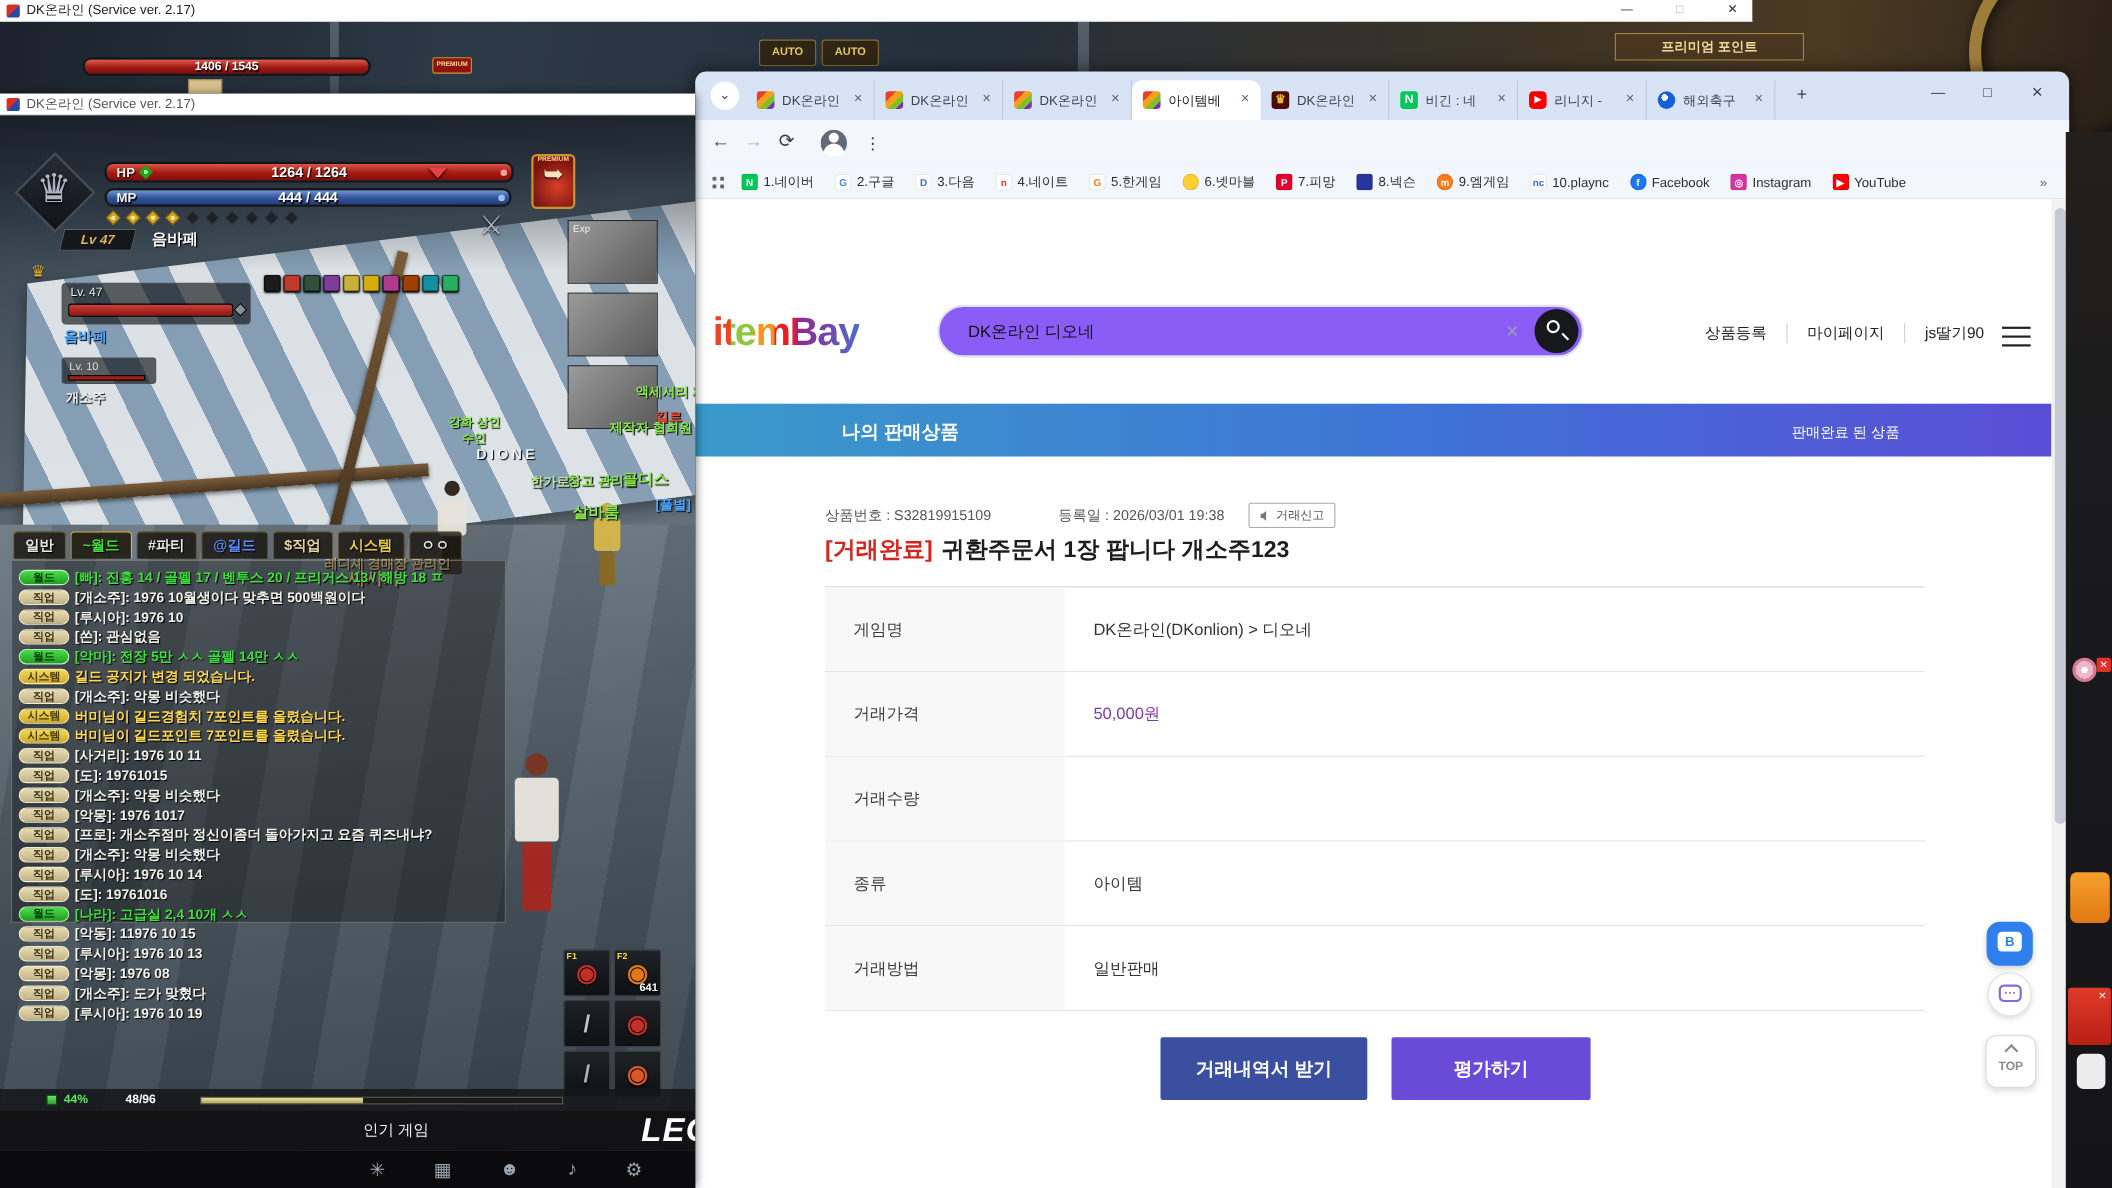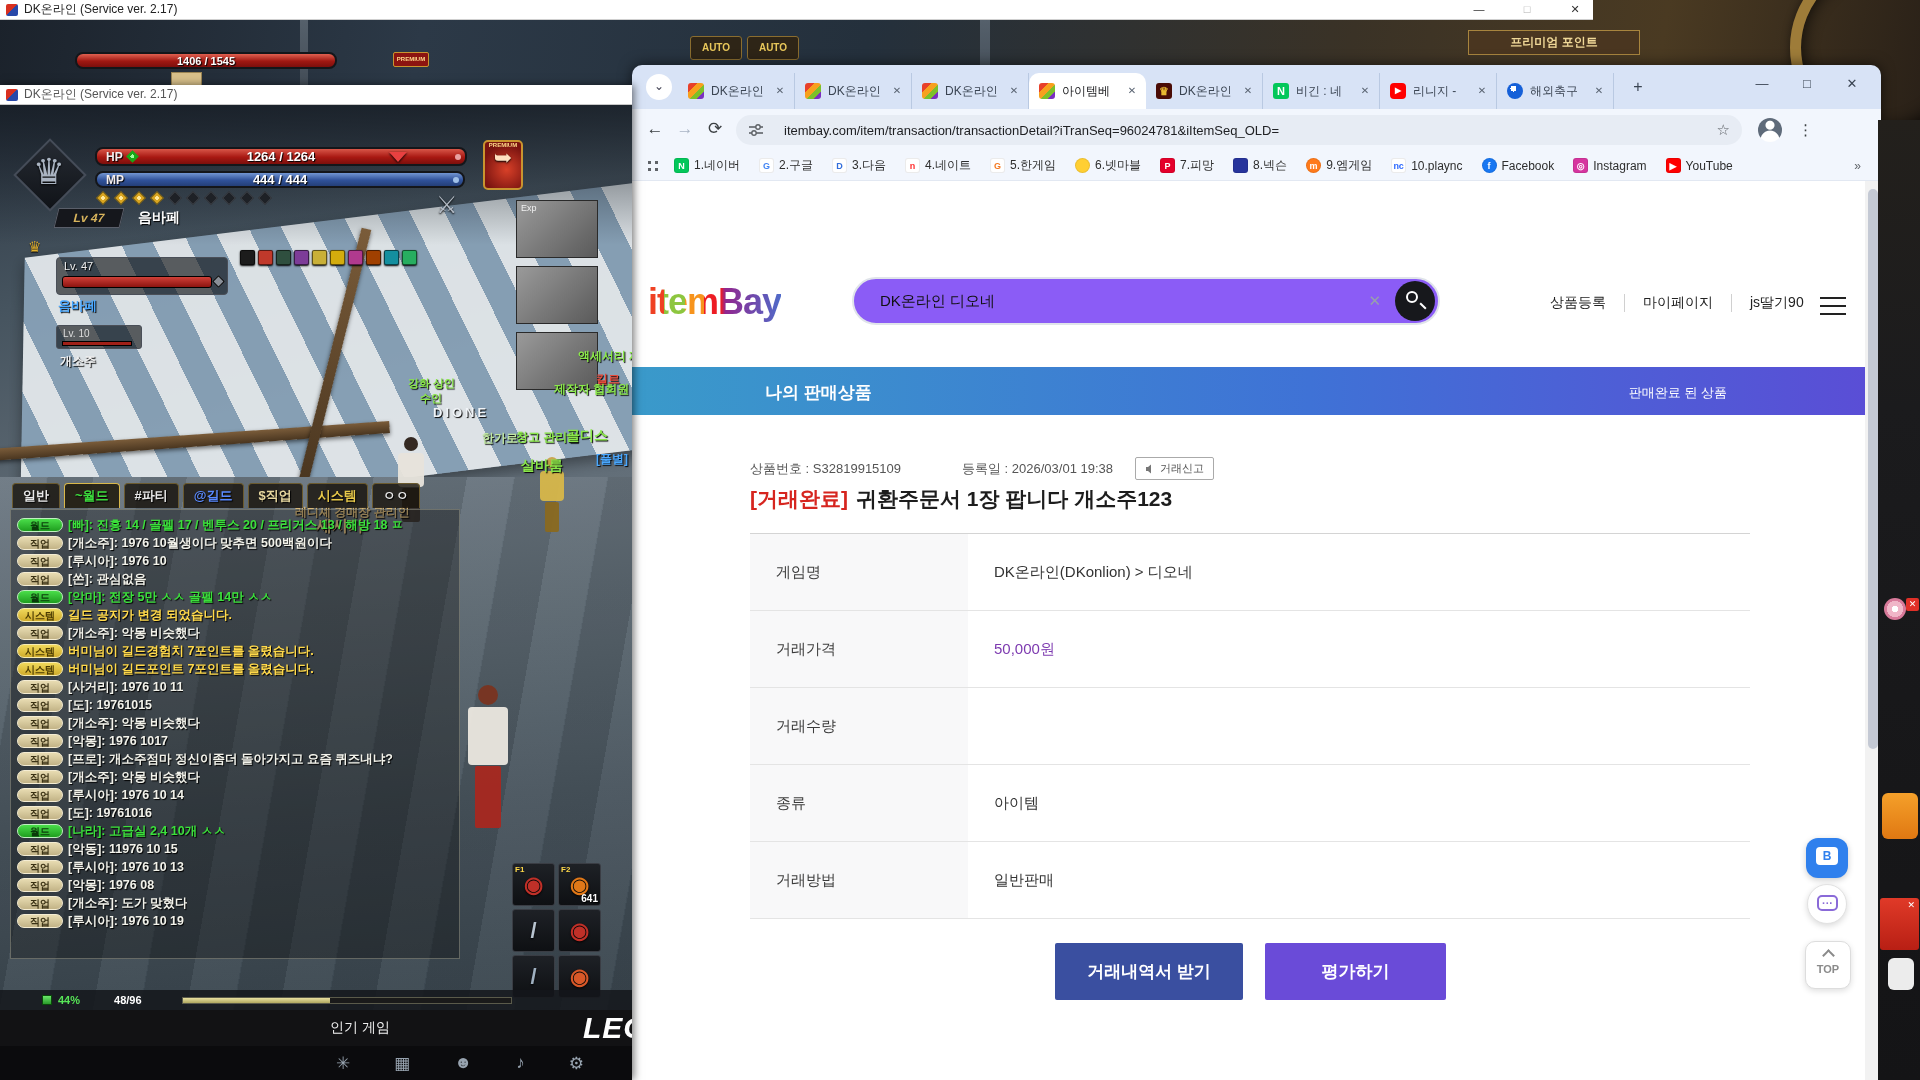--- a/index.html
+++ b/index.html
@@ -97,21 +97,21 @@
   .npc.tan{color:#d8b878;font-size:12px;}
   .npc.tanbig{color:#e0c080;font-size:16px;}
 
   .ctabs{position:absolute;left:12px;top:378px;display:flex;gap:4px;}
   .ctab{height:25px;padding:0 10px;background:#16120acc;border:1px solid #6b5a2e;border-bottom:none;border-radius:4px 4px 0 0;
     font-size:13px;font-weight:700;line-height:23px;color:#e8e8e8;text-shadow:1px 1px 1px #000;}
   .ctab.world{color:#3ddc3d;border-color:#d9b84a;background:#1f1a0ce0;}
   .ctab.guild{color:#5a8aff;}
   .ctab.job{color:#e8d9a0;}
   .ctab.sys{color:#e8c94a;}
-  .cbox{position:absolute;left:10px;top:404px;width:450px;height:450px;background:#080a08520;background:rgba(8,10,8,.34);
+  .cbox{position:absolute;left:10px;top:404px;width:450px;height:330px;background:#080a08520;background:rgba(8,10,8,.34);
     border:1px solid rgba(150,150,135,.55);padding:6px 4px;}
   .cline{display:flex;align-items:flex-start;line-height:18px;white-space:nowrap;overflow:hidden;}
   .cline.wrap{white-space:normal;}
   .cbadge{flex:none;min-width:46px;height:14px;margin:2px 5px 0 2px;border-radius:8px;font-size:10px;font-weight:700;
     text-align:center;line-height:13px;border:1px solid #00000066;}
   .cbadge.world{background:linear-gradient(#4ade4a,#1f9e1f);color:#0a3a0a;border-color:#bff0bf;}
   .cbadge.job{background:linear-gradient(#e8dcb2,#c2b386);color:#3a3114;border-color:#f4ecd2;}
   .cbadge.sys{background:linear-gradient(#f0d85a,#d0ac2c);color:#4a3a00;border-color:#f8ecb0;}
   .ctext{font-size:12.5px;font-weight:700;color:#f2f2ea;text-shadow:1px 1px 1px #000;overflow:hidden;}
   .ctext.world{color:#3be03b;}
@@ -317,30 +317,20 @@
       <div class="newtab"></div>
       <span class="cc" style="left:1110px;">—</span>
       <span class="cc" style="left:1155px;">□</span>
       <span class="cc" style="left:1200px;">✕</span>
     </div>
 
     <div class="navbar">
       <span class="nbtn" style="margin-left:8px;">←</span>
       <span class="nbtn dim">→</span>
       <span class="nbtn">⟳</span>
-      <div class="urlpill">
-        <svg class="tune" viewBox="0 0 16 16">
-          <line x1="1" y1="5" x2="15" y2="5" stroke="#5f6368" stroke-width="1.6"></line>
-          <circle cx="10" cy="5" r="2.2" fill="#f2f6fd" stroke="#5f6368" stroke-width="1.4"></circle>
-          <line x1="1" y1="11" x2="15" y2="11" stroke="#5f6368" stroke-width="1.6"></line>
-          <circle cx="6" cy="11" r="2.2" fill="#f2f6fd" stroke="#5f6368" stroke-width="1.4"></circle>
-        </svg>
-        <span class="urltext">itembay.com/item/transaction/transactionDetail?iTranSeq=96024781&amp;iItemSeq_OLD=</span>
-        <span class="star"></span>
-      </div>
       <span class="avatar"></span>
       <span class="kebab"></span>
     </div>
 
     <div class="bookbar">
       <span class="appgrid"></span>
       <div class="bms">
 
           <div class="bm">
             <span class="bmi" style="background: rgb(3, 199, 90); color: rgb(255, 255, 255);">N</span>

